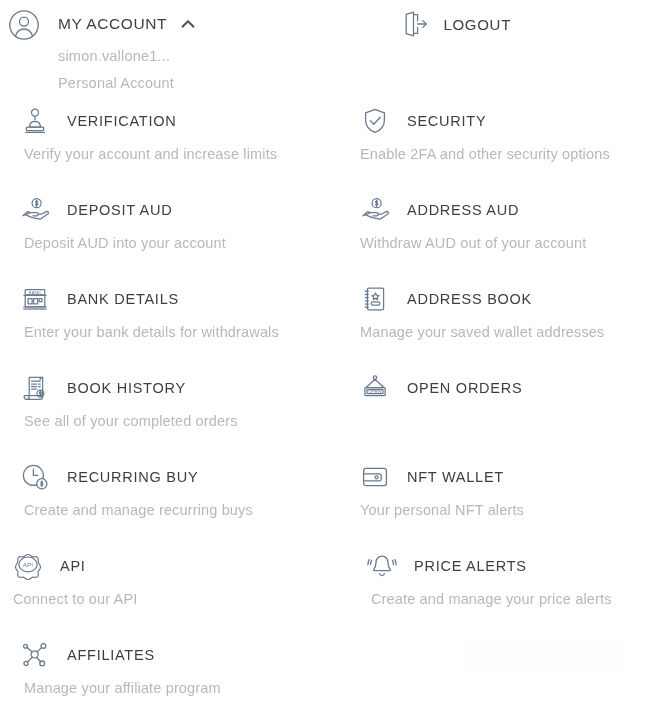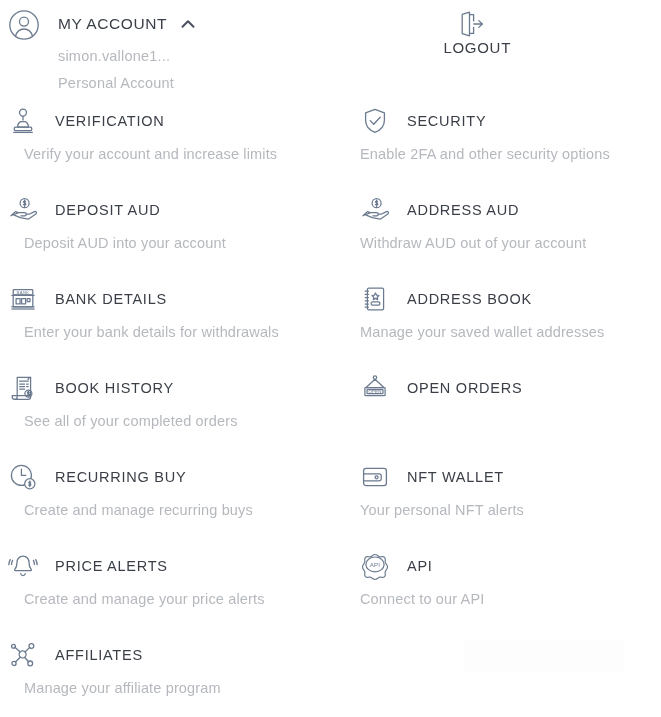--- a/index.html
+++ b/index.html
@@ -63,21 +63,20 @@
     white-space: nowrap;
   }
   .acct-sub.second { margin-top: 7px; }
 
   .logout-btn {
     position: absolute;
     right: 14px; top: 9px;
     display: flex;
     align-items: center;
     cursor: pointer;
-    flex-direction: column;
   }
   .logout-icon {
     width: 30px; height: 30px;
     flex: 0 0 30px;
   }
   .logout-label {
     margin-left: 13px;
     font-size: 15px;
     letter-spacing: 0.7px;
     color: #3a3f47;
@@ -95,21 +94,21 @@
     grid-auto-rows: 89px;
   }
   .menu-cell {
     position: relative;
     cursor: pointer;
   }
   .cell-head {
     display: flex;
     align-items: center;
     height: 34px;
-    padding-left: 8px;
+    padding-left: 20px;
   }
   .cell-icon {
     width: 30px; height: 30px;
     flex: 0 0 30px;
     display: block;
   }
   .cell-title {
     margin-left: 17px;
     font-size: 14.5px;
     letter-spacing: 0.75px;
@@ -344,49 +343,49 @@
           <rect x="3.6" y="6.4" width="22.8" height="17.2" rx="2.4"></rect>
           <path d="M3.6 11.8h15.8c1 0 1.8.8 1.8 1.8v3.4c0 1-.8 1.8-1.8 1.8H3.6"></path>
           <circle cx="16.6" cy="15.3" r="1.5"></circle>
         </svg>
       </span>
       <span class="cell-title">NFT WALLET</span>
     </div>
     <div class="cell-sub">Your personal NFT alerts</div>
   </div>
 
+  <div class="menu-cell col-right">
+    <div class="cell-head">
+      <span class="cell-icon">
+        <svg viewBox="0 0 30 30" width="30" height="30" fill="none" stroke="#6b7a8f" stroke-width="1.2" stroke-linejoin="round" stroke-linecap="round">
+          <path d="M15 3.5c2.2 0 3 1.9 4.8 2.3 1.8.4 3.3-.9 4.8.6s.2 3 .6 4.8c.4 1.8 2.3 2.6 2.3 4.8s-1.9 3-2.3 4.8c-.4 1.8.9 3.3-.6 4.8s-3 .2-4.8.6c-1.8.4-2.6 2.3-4.8 2.3s-3-1.9-4.8-2.3c-1.8-.4-3.3.9-4.8-.6s-.2-3-.6-4.8C4.4 19 2.5 18.2 2.5 16s1.9-3 2.3-4.8c.4-1.8-.9-3.3.6-4.8s3-.2 4.8-.6C12 5.4 12.8 3.5 15 3.5z"></path>
+          <ellipse cx="15" cy="13.4" rx="9.1" ry="7.4"></ellipse>
+          <text x="15" y="16" font-size="6.2" text-anchor="middle" fill="#6b7a8f" stroke="none" font-family="'Liberation Sans', sans-serif" letter-spacing="0.2">API</text>
+        </svg>
+      </span>
+      <span class="cell-title">API</span>
+    </div>
+    <div class="cell-sub">Connect to our API</div>
+  </div>
+
   <div class="menu-cell col-left">
     <div class="cell-head">
       <span class="cell-icon">
         <svg viewBox="0 0 30 30" width="30" height="30" fill="none" stroke="#6b7a8f" stroke-width="1.3" stroke-linecap="round" stroke-linejoin="round">
           <path d="M15 5.2c-3.6 0-6 2.8-6 6.3 0 4.4-1.4 6.1-2.3 7.1-.3.4 0 1 .5 1h15.6c.5 0 .8-.6.5-1-.9-1-2.3-2.7-2.3-7.1 0-3.5-2.4-6.3-6-6.3z"></path>
           <path d="M12.7 22.6c.3 1.2 1.2 2 2.3 2s2-.8 2.3-2"></path>
           <path d="M4.6 9.4c-.7 1.3-1 2.6-1 4"></path>
           <path d="M2.2 8.6c-.9 1.7-1.3 3.4-1.3 5.2"></path>
           <path d="M25.4 9.4c.7 1.3 1 2.6 1 4"></path>
           <path d="M27.8 8.6c.9 1.7 1.3 3.4 1.3 5.2"></path>
         </svg>
       </span>
       <span class="cell-title">PRICE ALERTS</span>
     </div>
     <div class="cell-sub">Create and manage your price alerts</div>
-  </div>
-
-  <div class="menu-cell col-right">
-    <div class="cell-head">
-      <span class="cell-icon">
-        <svg viewBox="0 0 30 30" width="30" height="30" fill="none" stroke="#6b7a8f" stroke-width="1.2" stroke-linejoin="round" stroke-linecap="round">
-          <path d="M15 3.5c2.2 0 3 1.9 4.8 2.3 1.8.4 3.3-.9 4.8.6s.2 3 .6 4.8c.4 1.8 2.3 2.6 2.3 4.8s-1.9 3-2.3 4.8c-.4 1.8.9 3.3-.6 4.8s-3 .2-4.8.6c-1.8.4-2.6 2.3-4.8 2.3s-3-1.9-4.8-2.3c-1.8-.4-3.3.9-4.8-.6s-.2-3-.6-4.8C4.4 19 2.5 18.2 2.5 16s1.9-3 2.3-4.8c.4-1.8-.9-3.3.6-4.8s3-.2 4.8-.6C12 5.4 12.8 3.5 15 3.5z"></path>
-          <ellipse cx="15" cy="13.4" rx="9.1" ry="7.4"></ellipse>
-          <text x="15" y="16" font-size="6.2" text-anchor="middle" fill="#6b7a8f" stroke="none" font-family="'Liberation Sans', sans-serif" letter-spacing="0.2">API</text>
-        </svg>
-      </span>
-      <span class="cell-title">API</span>
-    </div>
-    <div class="cell-sub">Connect to our API</div>
   </div>
 
   <div class="menu-cell col-left">
     <div class="cell-head">
       <span class="cell-icon">
         <svg viewBox="0 0 30 30" width="30" height="30" fill="none" stroke="#6b7a8f" stroke-width="1.3" stroke-linecap="round">
           <circle cx="14.6" cy="14.4" r="3.5"></circle>
           <line x1="12.2" y1="12" x2="6.6" y2="7.1"></line>
           <line x1="17" y1="12" x2="21.8" y2="7.4"></line>
           <line x1="12.6" y1="17" x2="7.4" y2="22"></line>

